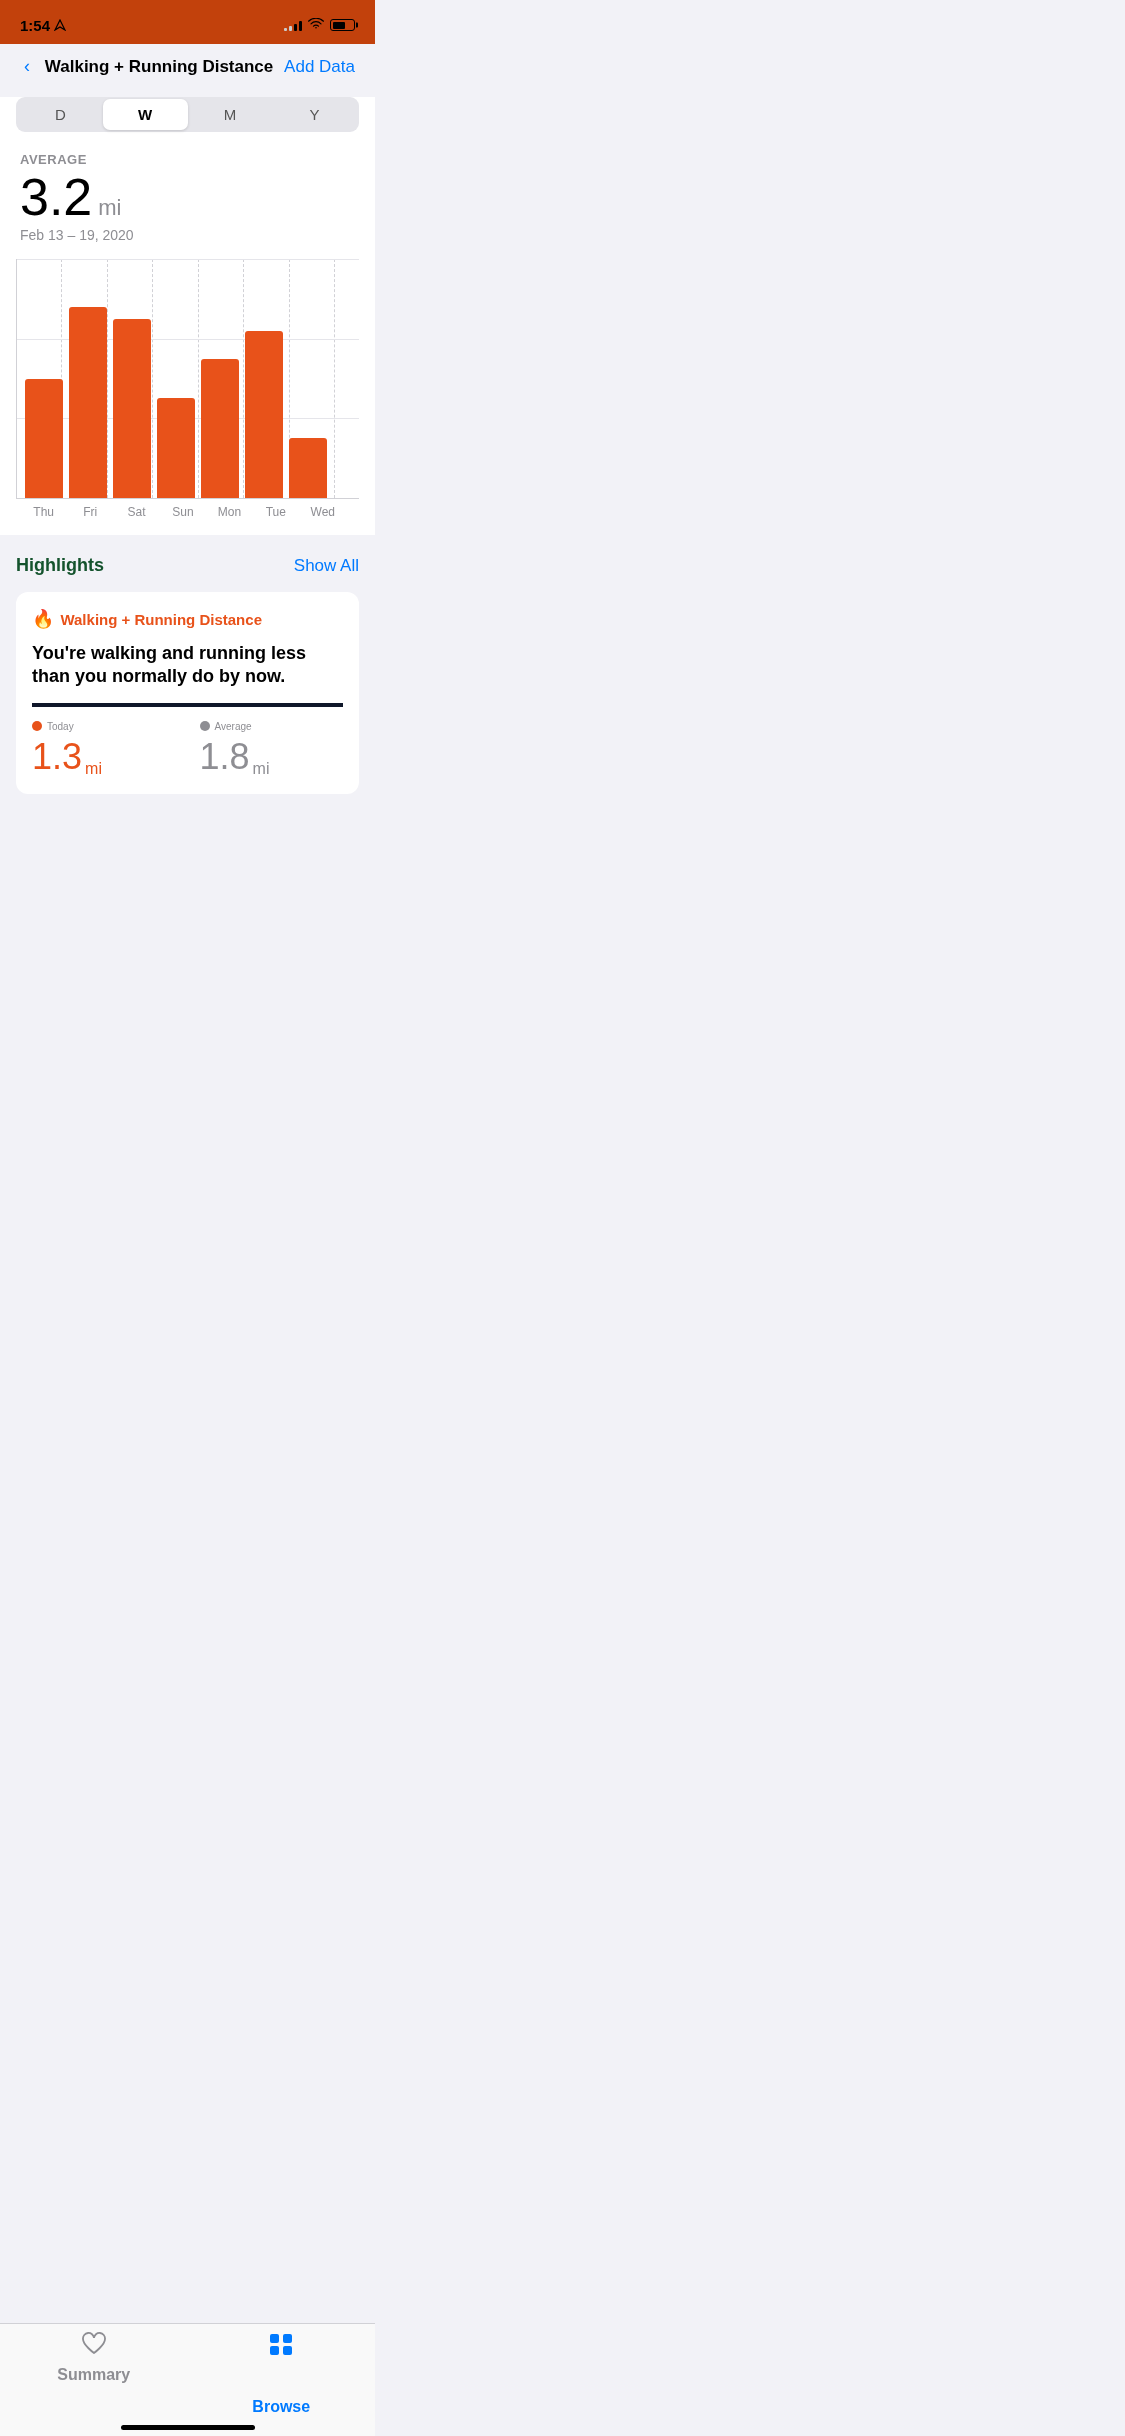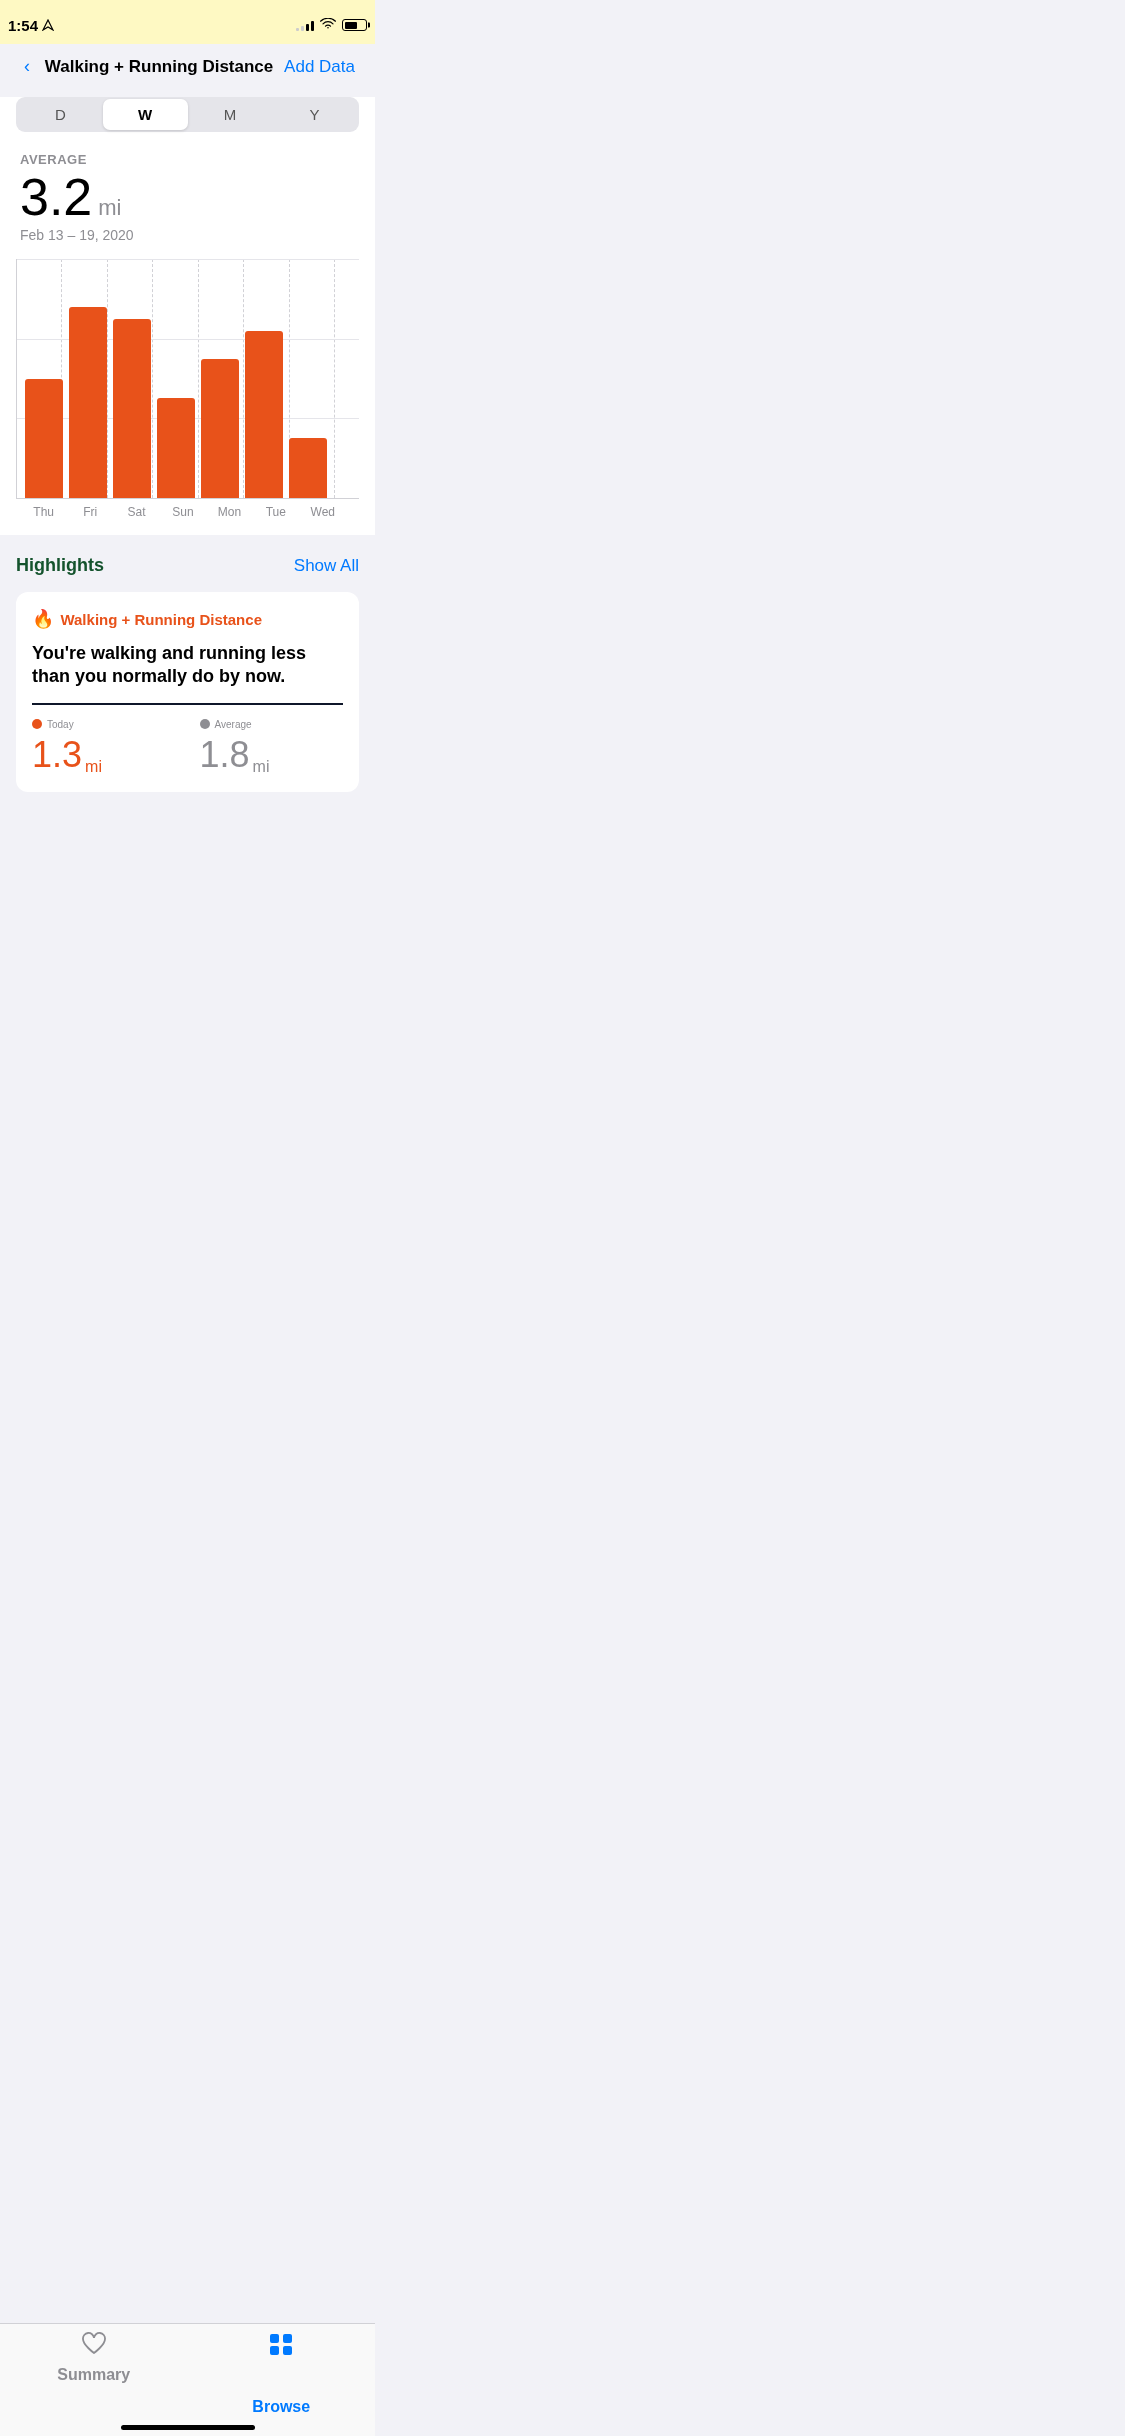--- a/index.html
+++ b/index.html
@@ -7,25 +7,25 @@
     body {
       font-family: -apple-system, BlinkMacSystemFont, 'Helvetica Neue', Arial, sans-serif;
       background: #f2f2f7;
       width: 375px;
       min-height: 812px;
       overflow-x: hidden;
     }
 
     
     .status-bar {
-      background: #fef9c3;
+      background: #c2410c;
       display: flex;
       justify-content: space-between;
       align-items: center;
-      padding: 14px 8px 8px;
+      padding: 14px 20px 8px;
       height: 44px;
     }
     .status-time {
       font-size: 15px;
       font-weight: 600;
       color: #000;
       display: flex;
       align-items: center;
       gap: 4px;
     }
@@ -286,21 +286,21 @@
       font-weight: 600;
       color: #e8521a;
     }
     .card-description {
       font-size: 18px;
       font-weight: 600;
       color: #000;
       line-height: 1.3;
       margin-bottom: 14px;
       padding-bottom: 14px;
-      border-bottom: 2px solid #0f172a;
+      border-bottom: 4px solid #0f172a;
     }
     .card-stats {
       display: flex;
       gap: 24px;
     }
     .card-stat {
       flex: 1;
     }
     .card-stat-label {
       display: flex;

